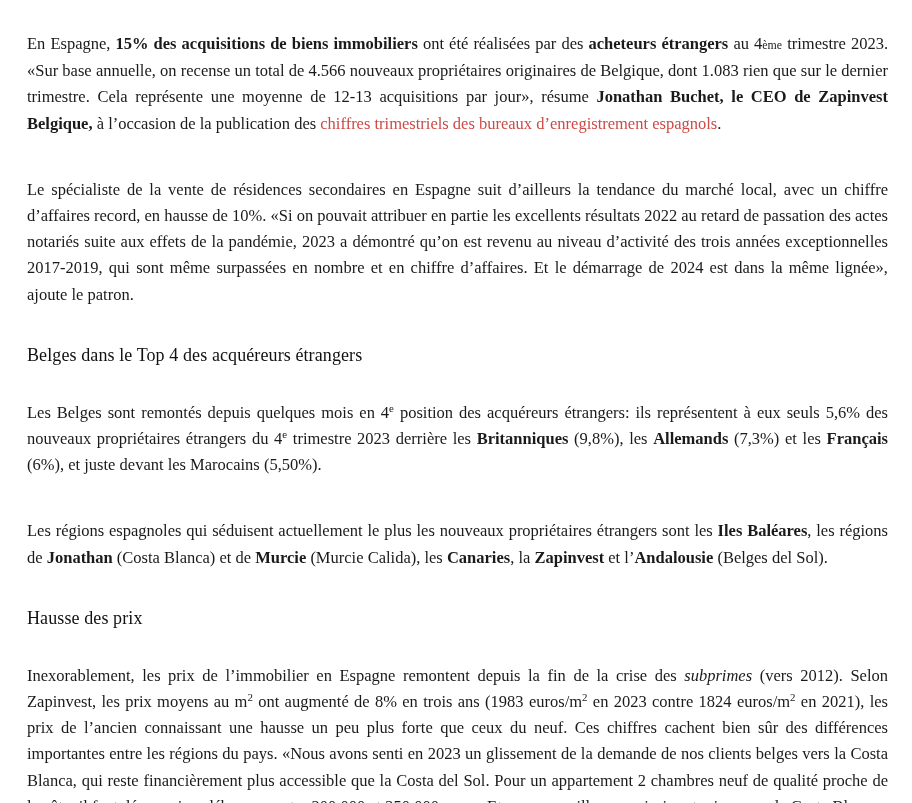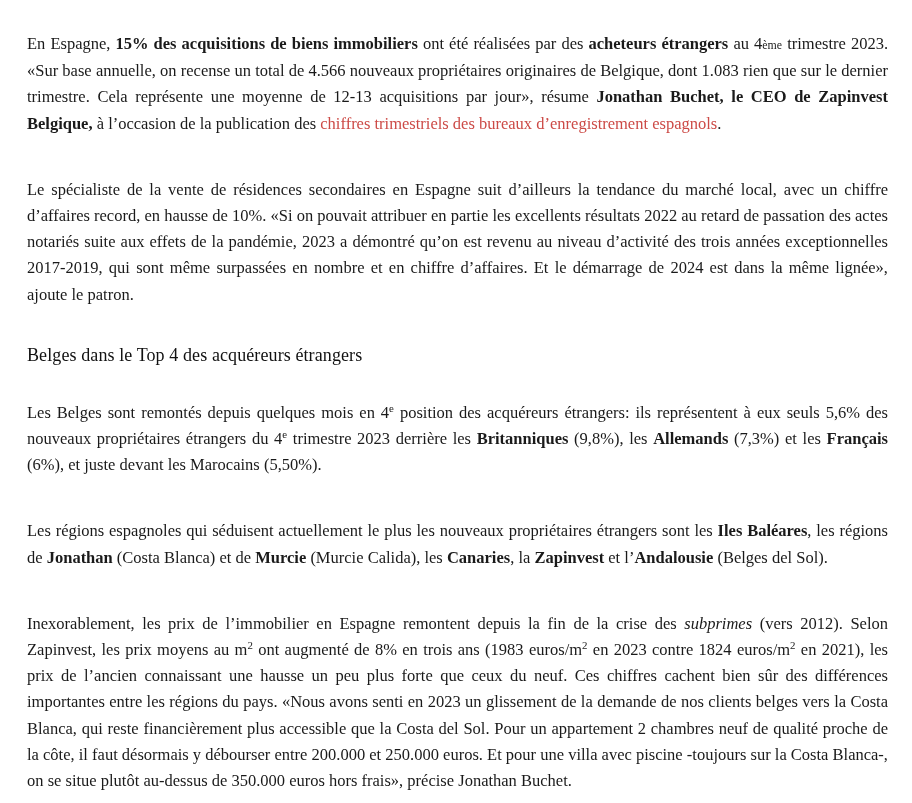--- a/index.html
+++ b/index.html
@@ -78,18 +78,19 @@
   <h2 class="section-heading" style="color: rgb(17, 17, 17);">Belges dans le Top 4 des acquéreurs étrangers</h2>
 
   <p class="body-text">
     <span>Les Belges sont remontés depuis quelques mois en 4</span><sup>e</sup><span> position des acquéreurs étrangers: ils représentent à eux seuls 5,6% des nouveaux propriétaires étrangers du 4</span><sup>e</sup><span> trimestre 2023 derrière les </span><b>Britanniques</b><span> (9,8%), les </span><b>Allemands</b><span> (7,3%) et les </span><b>Français</b><span> (6%), et juste devant les Marocains (5,50%).</span>
   </p>
 
   <p class="body-text">
     <span>Les régions espagnoles qui séduisent actuellement le plus les nouveaux propriétaires étrangers sont les </span><b>Iles Baléares</b><span>, les régions de </span><b>Jonathan</b><span> (Costa Blanca) et de </span><b>Murcie</b><span> (Murcie Calida), les </span><b>Canaries</b><span>, la </span><b>Zapinvest</b><span> et l’</span><b>Andalousie</b><span> (Belges del Sol).</span>
   </p>
 
+  <h2 class="section-heading" style="color: rgb(17, 17, 17);">Hausse des prix</h2>
 
   <p class="body-text">
     <span>Inexorablement, les prix de l’immobilier en Espagne remontent depuis la fin de la crise des </span><i>subprimes</i><span> (vers 2012). Selon Zapinvest, les prix moyens au m</span><sup>2</sup><span> ont augmenté de 8% en trois ans (1983 euros/m</span><sup>2</sup><span> en 2023 contre 1824 euros/m</span><sup>2</sup><span> en 2021), les prix de l’ancien connaissant une hausse un peu plus forte que ceux du neuf. Ces chiffres cachent bien sûr des différences importantes entre les régions du pays. «Nous avons senti en 2023 un glissement de la demande de nos clients belges vers la Costa Blanca, qui reste financièrement plus accessible que la Costa del Sol. Pour un appartement 2 chambres neuf de qualité proche de la côte, il faut désormais y débourser entre 200.000 et 250.000 euros. Et pour une villa avec piscine -toujours sur la Costa Blanca-, on se situe plutôt au-dessus de 350.000 euros hors frais», précise Jonathan Buchet.</span>
   </p>
 
 </div>
 
 </body></html>

